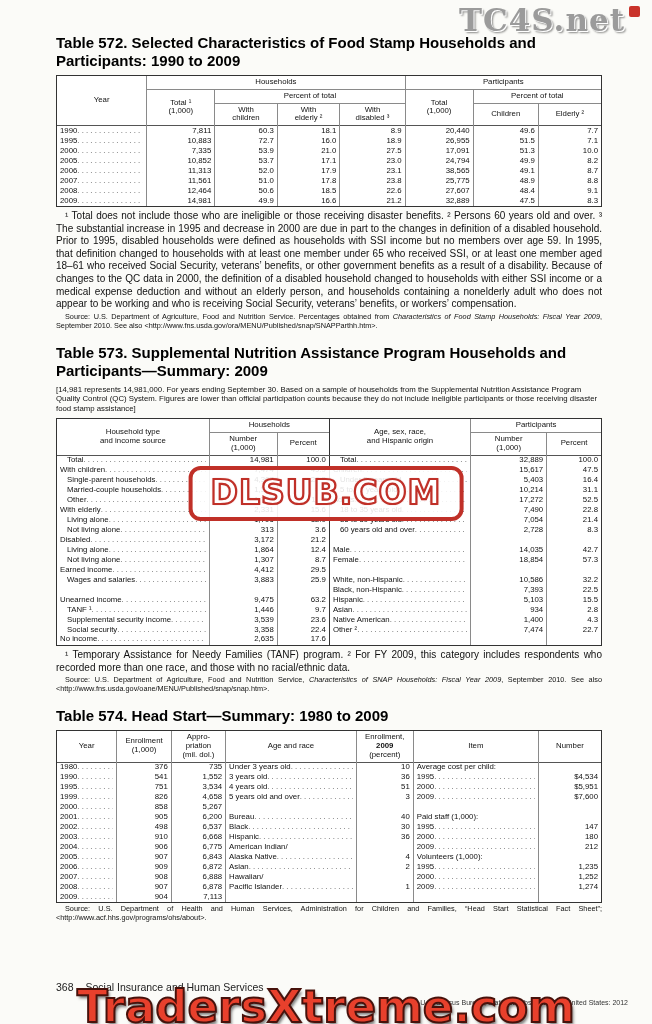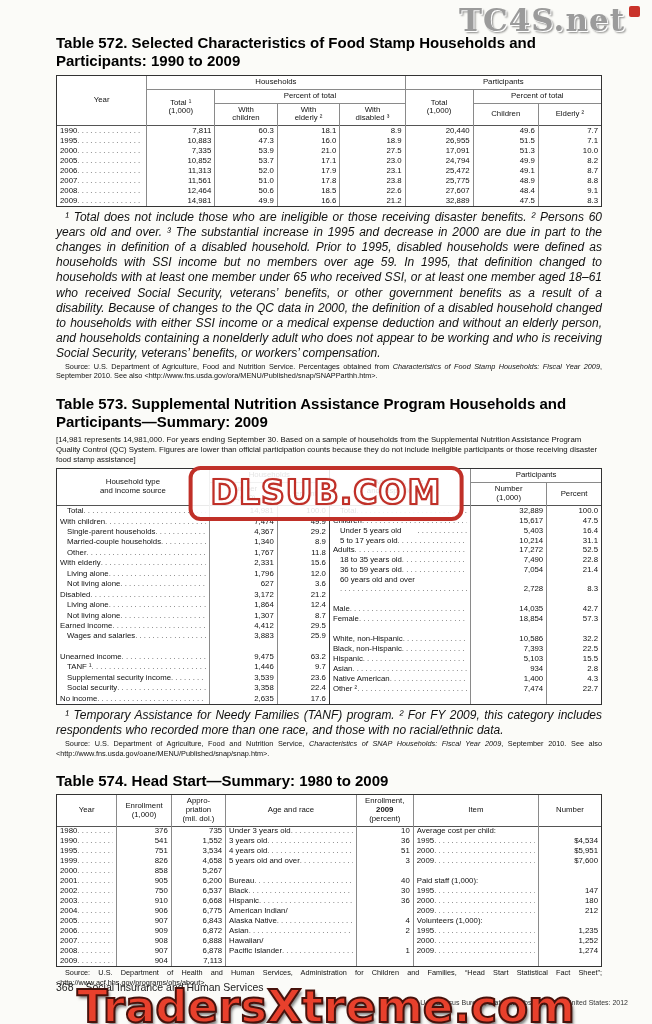--- a/index.html
+++ b/index.html
@@ -18,21 +18,21 @@
   th.nb{border-left:none;}
   th.grp{border-bottom:1px solid #8a8a8a;}
   tbody tr:first-child td{border-top:1px solid #555;}
   td.num{text-align:right;border-left:1px solid #8a8a8a;}
   td.stub{text-align:left;}
   tr.spacer td{height:9px;}
   .lbl{display:flex;align-items:baseline;overflow:hidden;}
   .lbl .t{white-space:nowrap;}
   .lbl .dots{flex:1 1 auto;overflow:hidden;white-space:nowrap;color:#444;}
   .lbl .dots::after{content:" . . . . . . . . . . . . . . . . . . . . . . . . . . . . . . . . . . . . . . . . . . . .";}
-  .fn{font-size:12px;line-height:1.26;text-align:justify;text-indent:9px;margin:3px 0 0;font-style:italic;}
+  .fn{font-size:10px;line-height:1.26;text-align:justify;text-indent:9px;margin:3px 0 0;}
   .src{font-size:7.3px;line-height:1.26;text-align:justify;text-indent:9px;margin:1px 0 0;}
   .halves{display:flex;}
   .half{width:50%;}
   .half + .half{border-left:1px solid #333;}
   .footer{position:absolute;left:56px;top:981px;font-size:10.5px;color:#222;z-index:2;}
   .footer .pg{margin-right:12px;}
   .census{position:absolute;right:24px;top:999px;font-size:7px;color:#333;z-index:1;}
   .wm-top{position:absolute;top:2px;right:12px;font-family:"DejaVu Serif",serif;font-weight:bold;font-size:31px;color:#9b9b9b;letter-spacing:1px;z-index:5;text-shadow:1px 1px 0 #fff,2px 2px 2px rgba(0,0,0,.45);}
   .wm-top .badge{display:inline-block;width:11px;height:11px;background:#c9332b;border-radius:2px;vertical-align:top;margin-left:4px;margin-top:4px;}
   .wm-mid{position:absolute;top:466px;left:50%;transform:translateX(-50%);z-index:6;background:rgba(255,255,255,.88);border:4px solid #c03028;border-radius:12px;padding:3px 18px 5px;}
@@ -100,21 +100,21 @@
               <td class="num">7.7</td>
             </tr>
             <tr>
               <td class="stub">
                 <div class="lbl">
                   <span class="t">1995</span>
                   <span class="dots"></span>
                 </div>
               </td>
               <td class="num">10,883</td>
-              <td class="num">47.3</td>
+              <td class="num">72.7</td>
               <td class="num">16.0</td>
               <td class="num">18.9</td>
               <td class="num">26,955</td>
               <td class="num">51.5</td>
               <td class="num">7.1</td>
             </tr>
             <tr>
               <td class="stub">
                 <div class="lbl">
                   <span class="t">2000</span>
@@ -148,21 +148,21 @@
               <td class="stub">
                 <div class="lbl">
                   <span class="t">2006</span>
                   <span class="dots"></span>
                 </div>
               </td>
               <td class="num">11,313</td>
               <td class="num">52.0</td>
               <td class="num">17.9</td>
               <td class="num">23.1</td>
-              <td class="num">25,472</td>
+              <td class="num">38,565</td>
               <td class="num">49.1</td>
               <td class="num">8.7</td>
             </tr>
             <tr>
               <td class="stub">
                 <div class="lbl">
                   <span class="t">2007</span>
                   <span class="dots"></span>
                 </div>
               </td>
@@ -304,21 +304,21 @@
               <td class="num">1,796</td>
               <td class="num">12.0</td>
             </tr>
             <tr>
               <td class="stub">
                 <div class="lbl" style="padding-left: 7px;">
                   <span class="t">Not living alone</span>
                   <span class="dots"></span>
                 </div>
               </td>
-              <td class="num">627</td>
+              <td class="num">313</td>
               <td class="num">3.6</td>
             </tr>
             <tr>
               <td class="stub">
                 <div class="lbl">
                   <span class="t">Disabled</span>
                   <span class="dots"></span>
                 </div>
               </td>
               <td class="num">3,172</td>
@@ -505,21 +505,21 @@
                 <div class="lbl" style="padding-left: 7px;">
                   <span class="t">36 to 59 years old</span>
                   <span class="dots"></span>
                 </div>
               </td>
               <td class="num">7,054</td>
               <td class="num">21.4</td>
             </tr>
             <tr>
               <td class="stub">
-                <div class="lbl" style="padding-left: 7px; flex-direction: column;">
+                <div class="lbl" style="padding-left: 7px;">
                   <span class="t">60 years old and over</span>
                   <span class="dots"></span>
                 </div>
               </td>
               <td class="num">2,728</td>
               <td class="num">8.3</td>
             </tr>
             <tr class="spacer">
               <td class="stub">&nbsp;</td>
               <td class="num"></td>
@@ -786,21 +786,21 @@
               </td>
               <td class="num"></td>
             </tr>
             <tr>
               <td class="stub">
                 <div class="lbl">
                   <span class="t">2002</span>
                   <span class="dots"></span>
                 </div>
               </td>
-              <td class="num">750</td>
+              <td class="num">498</td>
               <td class="num">6,537</td>
               <td class="stub bl">
                 <div class="lbl">
                   <span class="t">Black</span>
                   <span class="dots"></span>
                 </div>
               </td>
               <td class="num">30</td>
               <td class="stub bl">
                 <div class="lbl">

